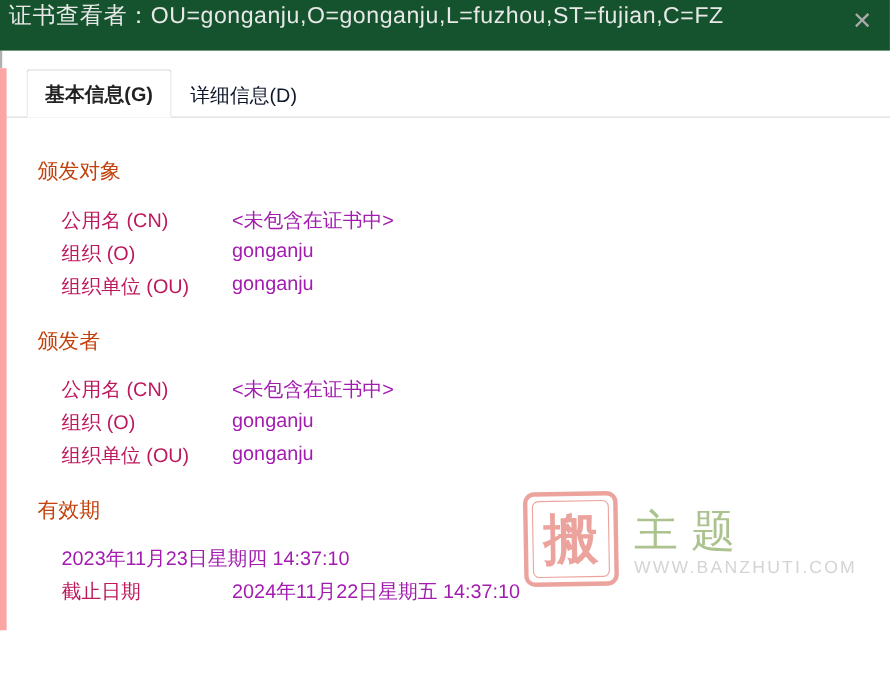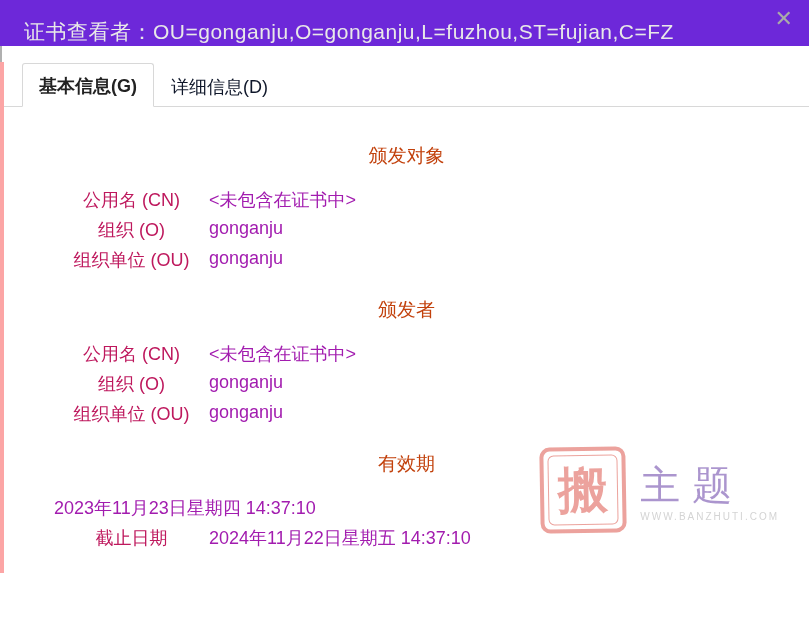--- a/index.html
+++ b/index.html
@@ -4,25 +4,25 @@
 <style>
 * { margin: 0; padding: 0; box-sizing: border-box; }
 body {
   font-family: "Microsoft YaHei", "PingFang SC", sans-serif;
   background: #fff;
   width: 809px;
   height: 621px;
   overflow: hidden;
 }
 .titlebar {
-  background: #6d28d9;
+  background: #14532d;
   height: 46px;
   display: flex;
-  align-items: flex-end;
-  padding-left: 24px;
+  align-items: flex-start;
+  padding-left: 8px;
   position: relative;
 }
 .titlebar-text {
   color: #e8e8e8;
   font-size: 21px;
   letter-spacing: 0.5px;
 }
 .close-btn {
   position: absolute;
   top: 6px;
@@ -33,22 +33,21 @@
   cursor: pointer;
   padding: 2px 6px;
 }
 .toolbar-gap {
   height: 16px;
   background: #fff;
   border-left: 2px solid #b0b0b0;
 }
 .content {
   background: #fff;
-  border-left: 4px solid #fca5a5;
-  text-align: center;
+  border-left: 6px solid #fca5a5;
 }
 .tabs {
   display: flex;
   border-bottom: 1px solid #d8d8d8;
   padding-left: 18px;
   align-items: flex-end;
 }
 .tab {
   padding: 10px 16px 8px;
   font-size: 18px;
@@ -124,27 +123,27 @@
   border-radius: 6px;
 }
 .wm-text {
   margin-left: 14px;
   display: flex;
   flex-direction: column;
   align-items: flex-start;
 }
 .wm-main {
   font-size: 40px;
-  color: #4c1d95;
+  color: #4d7c0f;
   letter-spacing: 12px;
   font-family: "SimSun","STSong",serif;
   opacity: 0.55;
 }
 .wm-sub {
-  font-size: 10px;
+  font-size: 16px;
   letter-spacing: 2px;
   color: #aaa;
   opacity: 0.6;
   margin-top: -2px;
 }
 </style>
 </head>
 <body>
 
 <div class="titlebar">

